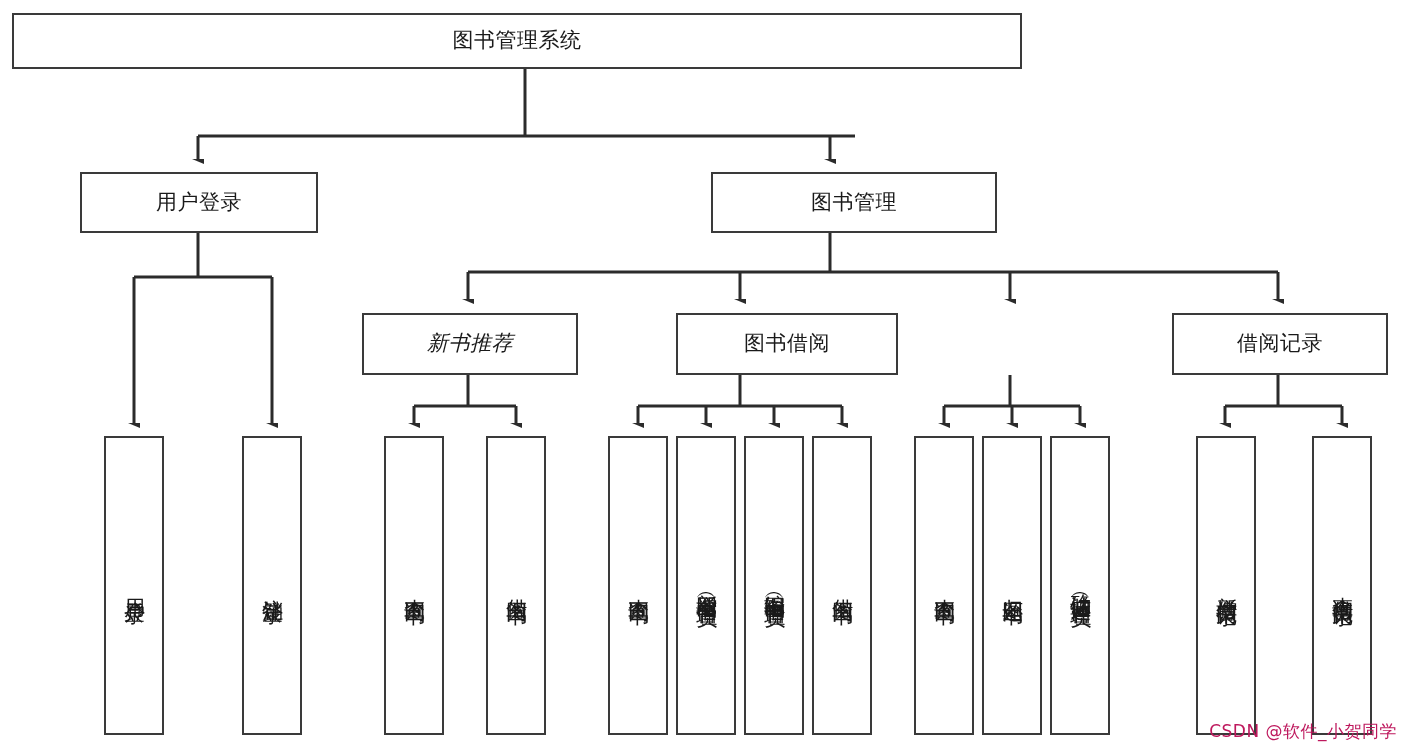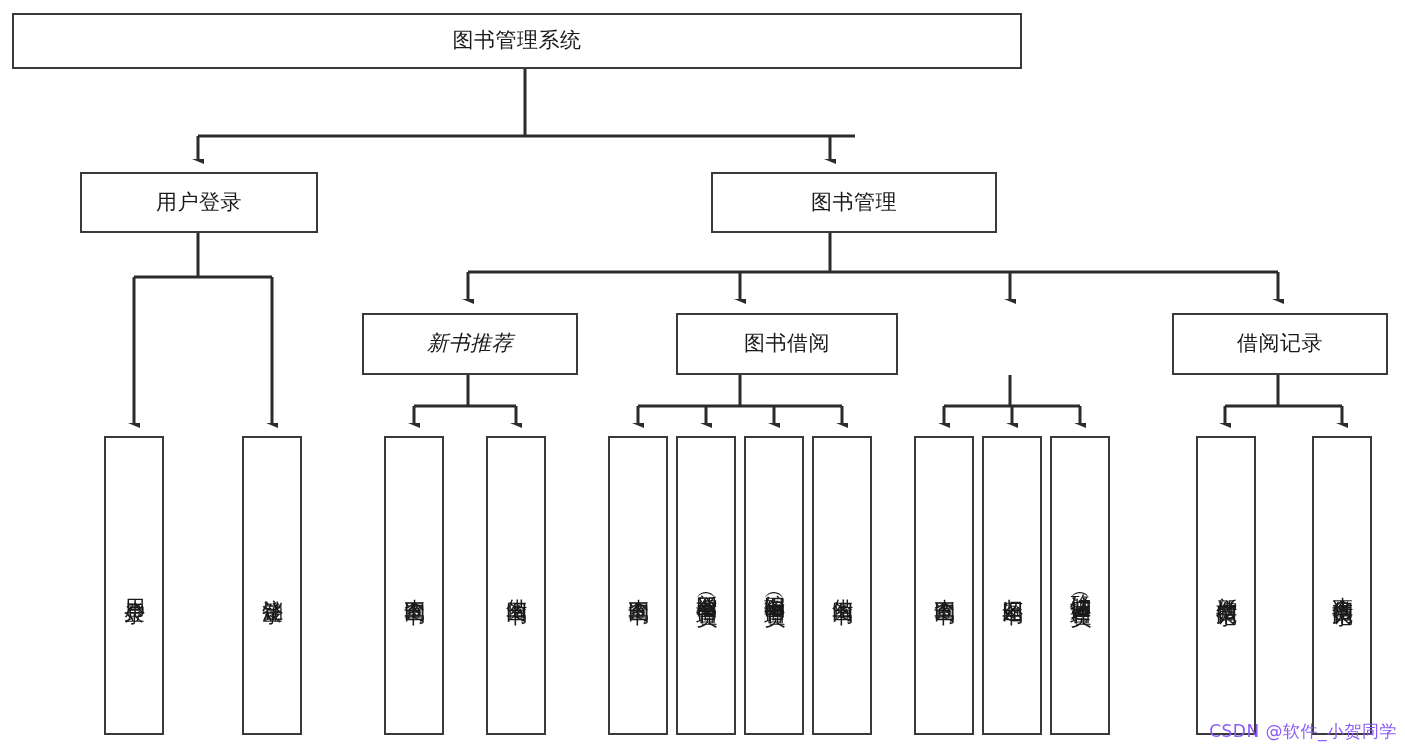--- a/index.html
+++ b/index.html
@@ -55,21 +55,21 @@
   }
   .node.vert .lbl {
     writing-mode: vertical-rl;
     text-orientation: upright;
   }
   .watermark {
     position: absolute;
     right: 8px;
     bottom: 4px;
     font-size: 17px;
-    color: #8b5cf6;
+    color: #be185d;
     letter-spacing: 0.5px;
     white-space: nowrap;
   }
 </style>
 </head>
 <body>
 
 <div id="canvas">
 
   <svg class="connectors" viewBox="0 0 1405 747" xmlns="http://www.w3.org/2000/svg">

